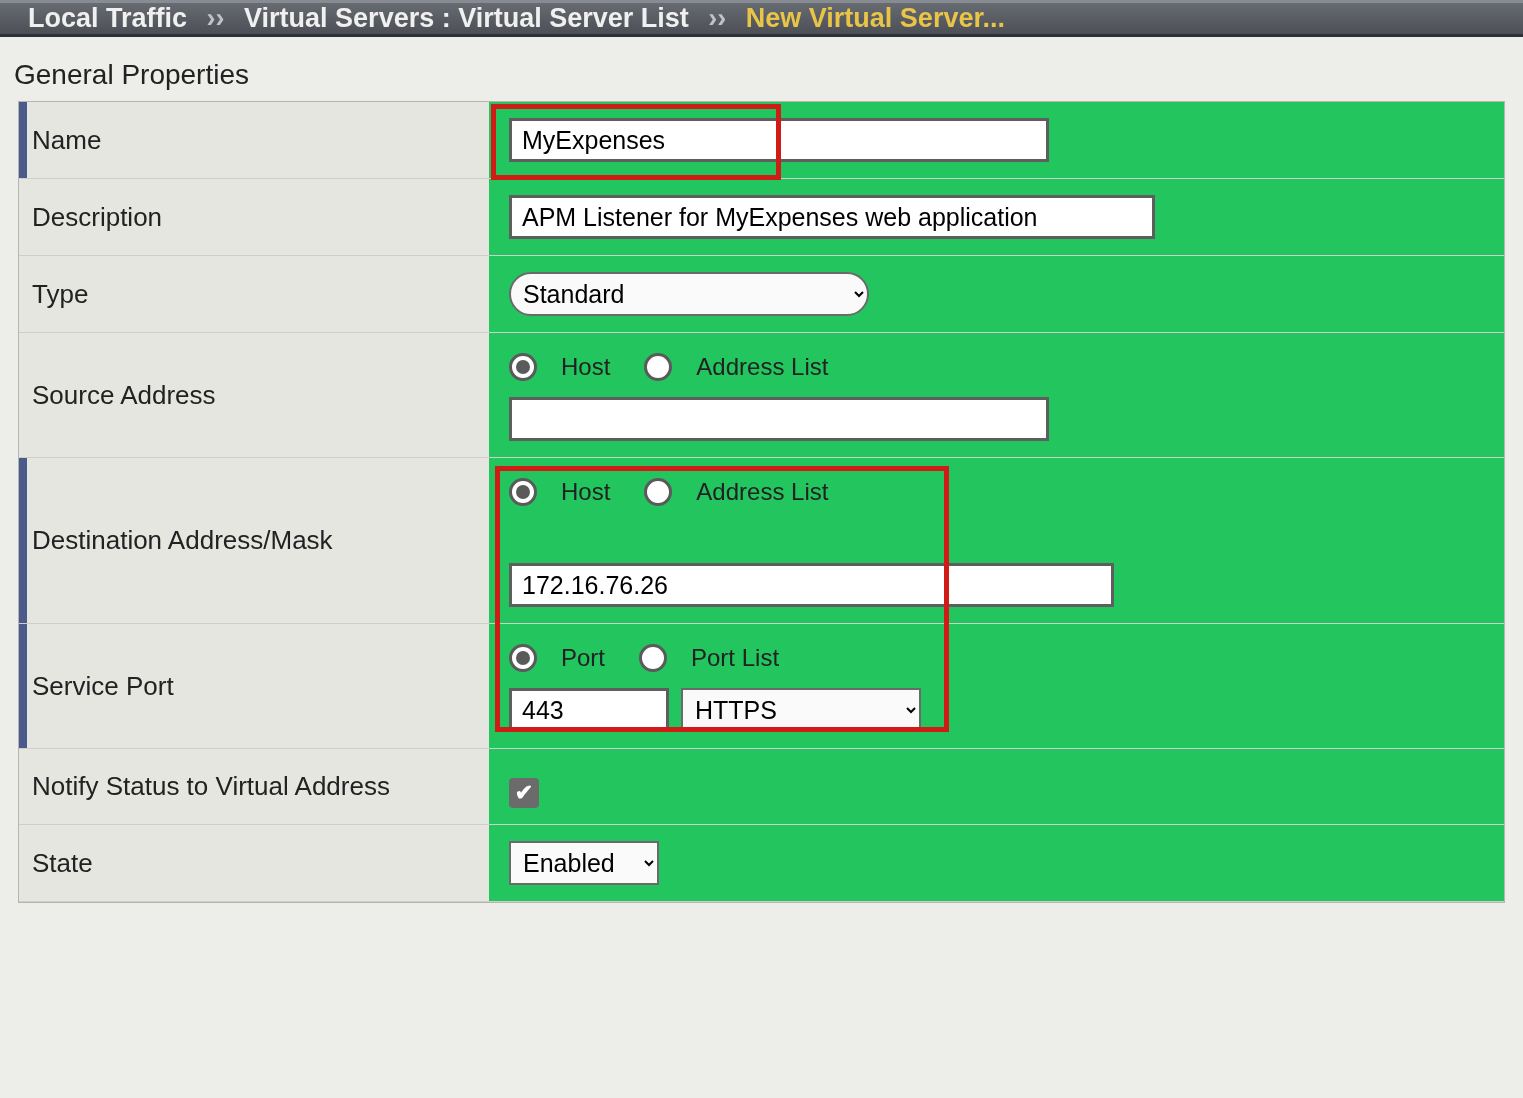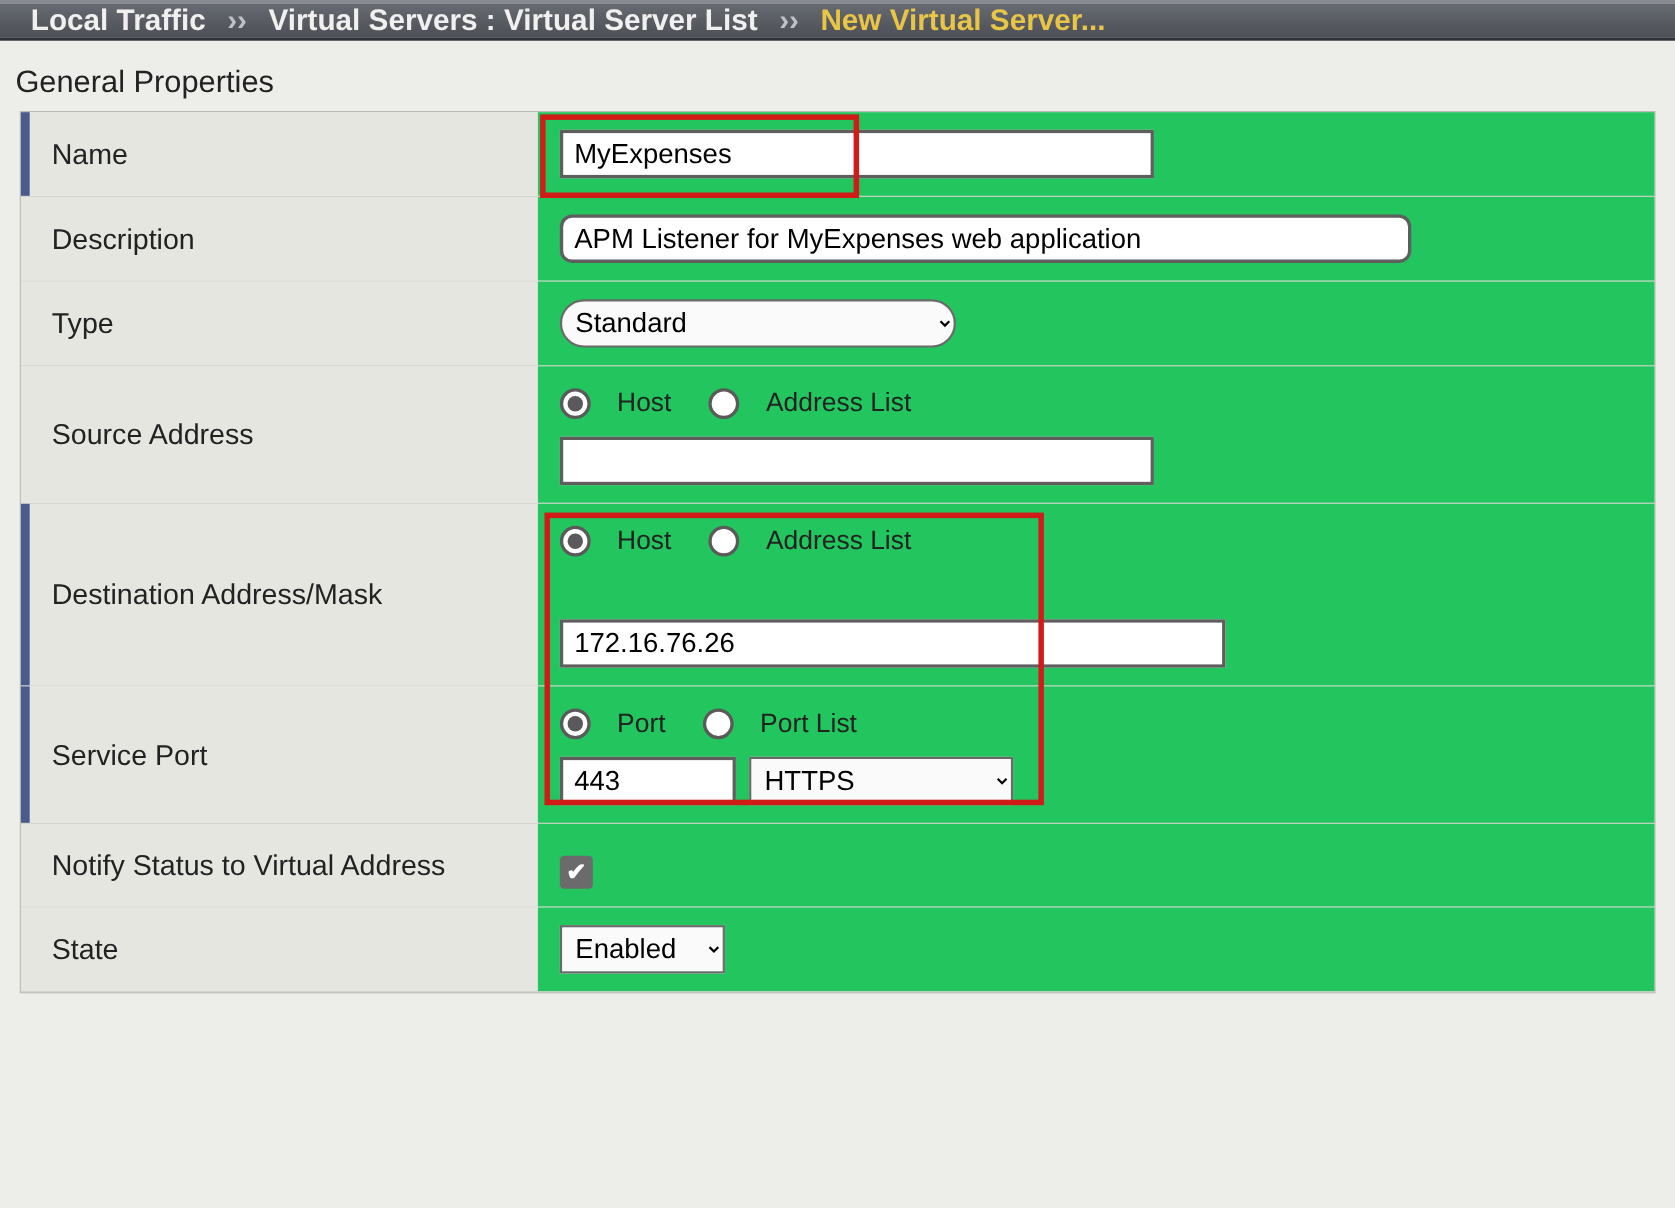--- a/index.html
+++ b/index.html
@@ -40,21 +40,21 @@
     border-collapse: collapse;
     width: calc(100% - 36px);
   }
   .prop-row { display: flex; border-bottom: 1px solid #cfcfca; }
   .prop-row:last-child { border-bottom: none; }
   .prop-label {
     width: 470px;
     min-width: 470px;
     background: #e6e6e1;
     border-left: 8px solid transparent;
-    padding: 22px 16px 22px 20px;
+    padding: 22px 16px 22px 5px;
     font-size: 26px;
     display: flex;
     align-items: center;
   }
   .prop-label.marked { border-left-color: #4a5a8a; }
   .prop-val {
     flex: 1;
     background: #22c55e;
     padding: 16px 20px;
     display: flex;
@@ -65,21 +65,21 @@
 
   
   input[type=text].txt {
     height: 44px;
     border: 3px solid #5e5e5e;
     background: #fff;
     font-size: 25px;
     padding: 4px 10px;
   }
   .txt-md { width: 540px; }
-  .txt-lg { width: 774px; border-radius: 11px; }
+  .txt-lg { width: 646px; }
   .txt-xl  { width: 605px; margin-top: 41px; }
   .txt-sm { width: 160px; }
 
   select.sel {
     height: 44px;
     border: 2px solid #6a6a6a;
     background: #fafafa;
     font-size: 25px;
     padding: 3px 8px;
   }

